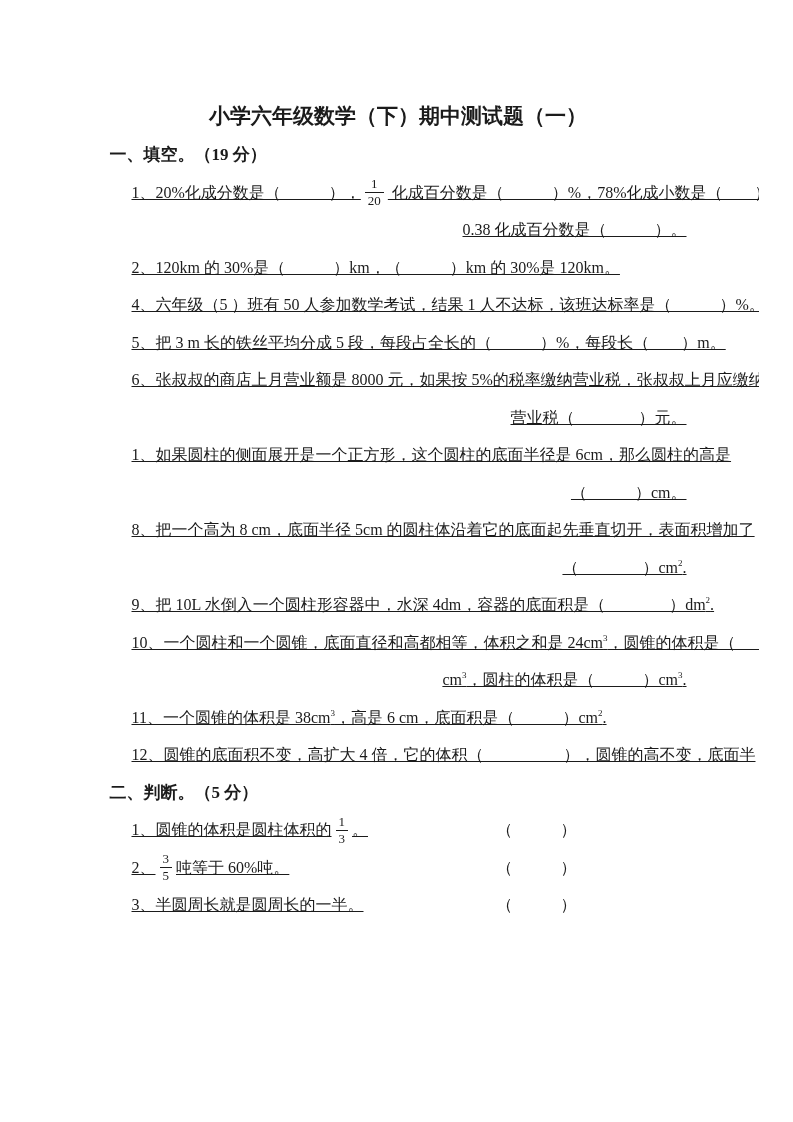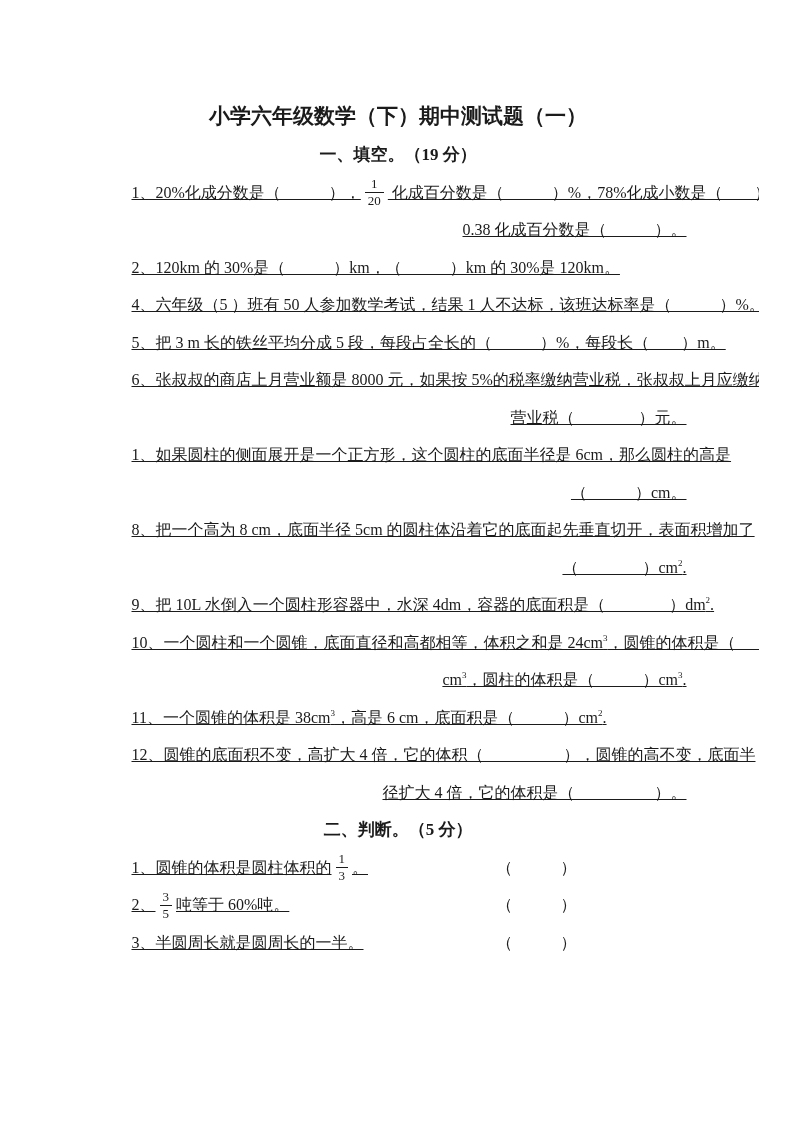--- a/index.html
+++ b/index.html
@@ -24,21 +24,20 @@
     font-weight: bold;
     white-space: nowrap;
   }
   .sec-heading {
     margin: 0;
     height: 37.5px;
     line-height: 37.5px;
     font-size: 17px;
     font-weight: bold;
     white-space: nowrap;
-    text-align: center;
   }
   .question { margin-left: 22px; font-size: 16px; text-decoration: underline; }
   .qline {
     position: relative;
     height: 37.5px;
     line-height: 37.5px;
     white-space: nowrap;
   }
   .qline.cont { padding-left: 18px; text-align: right; }
   .frac {
@@ -100,21 +99,20 @@
         </div>
         <div class="question">
           <div class="qline">10、一个圆柱和一个圆锥，底面直径和高都相等，体积之和是 24cm<sup class="exp">3</sup>，圆锥的体积是（　　　）</div>
           <div class="qline cont">cm<sup class="exp">3</sup>，圆柱的体积是（　　　）cm<sup class="exp">3</sup>.</div>
         </div>
         <div class="question">
           <div class="qline">11、一个圆锥的体积是 38cm<sup class="exp">3</sup>，高是 6 cm，底面积是（　　　）cm<sup class="exp">2</sup>.</div>
         </div>
         <div class="question">
           <div class="qline">12、圆锥的底面积不变，高扩大 4 倍，它的体积（　　　　　），圆锥的高不变，底面半</div>
-          <div class="qline cont">径扩大 4 倍，它的体积是（　　　　　）。</div>
         </div>
       </div>
   </section>
 
   <section>
     <h2 class="sec-heading">二、判断。（5 分）</h2>
     <div>
         <div class="question">
           <div class="qline">1、圆锥的体积是圆柱体积的<span class="frac"><span class="num">1</span><span class="den">3</span></span>。<span class="tf-answer">（　　　）</span></div>
         </div>

